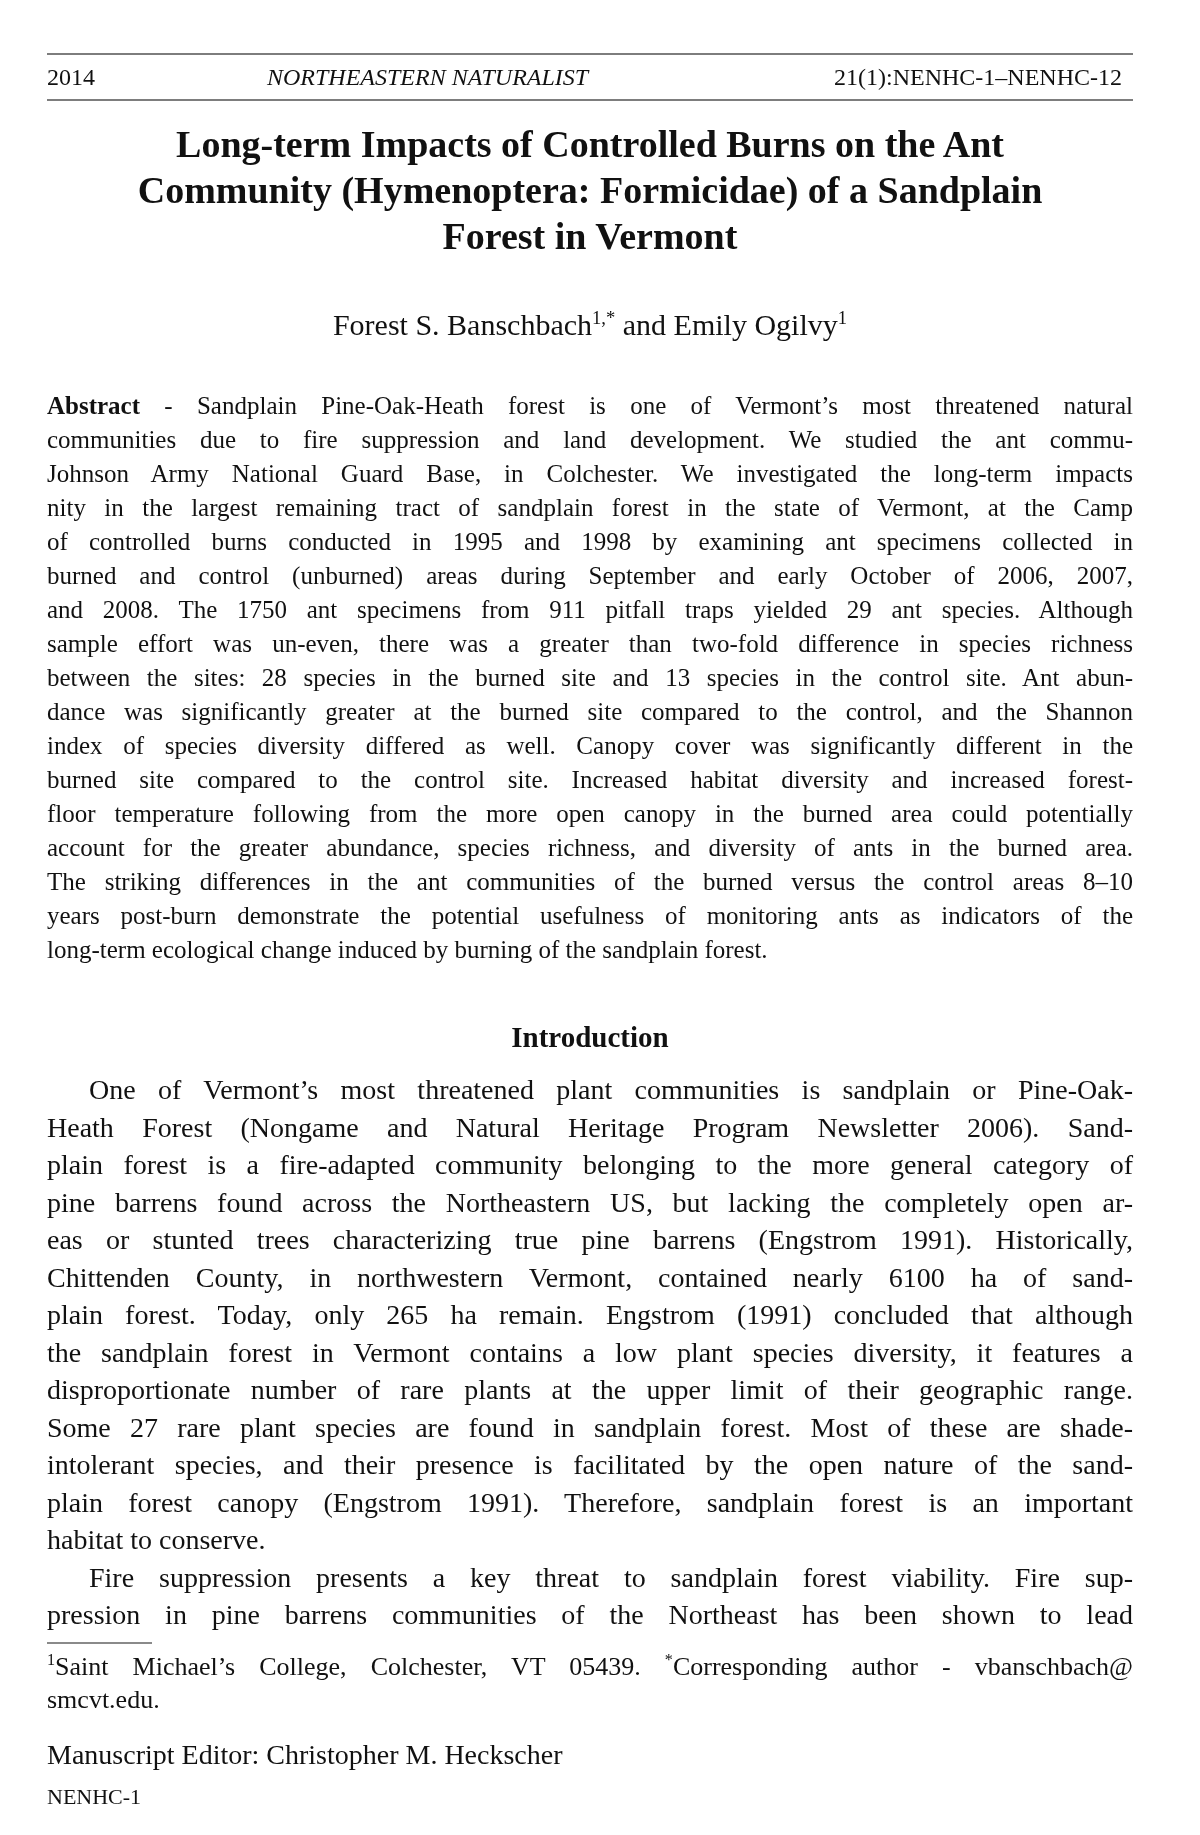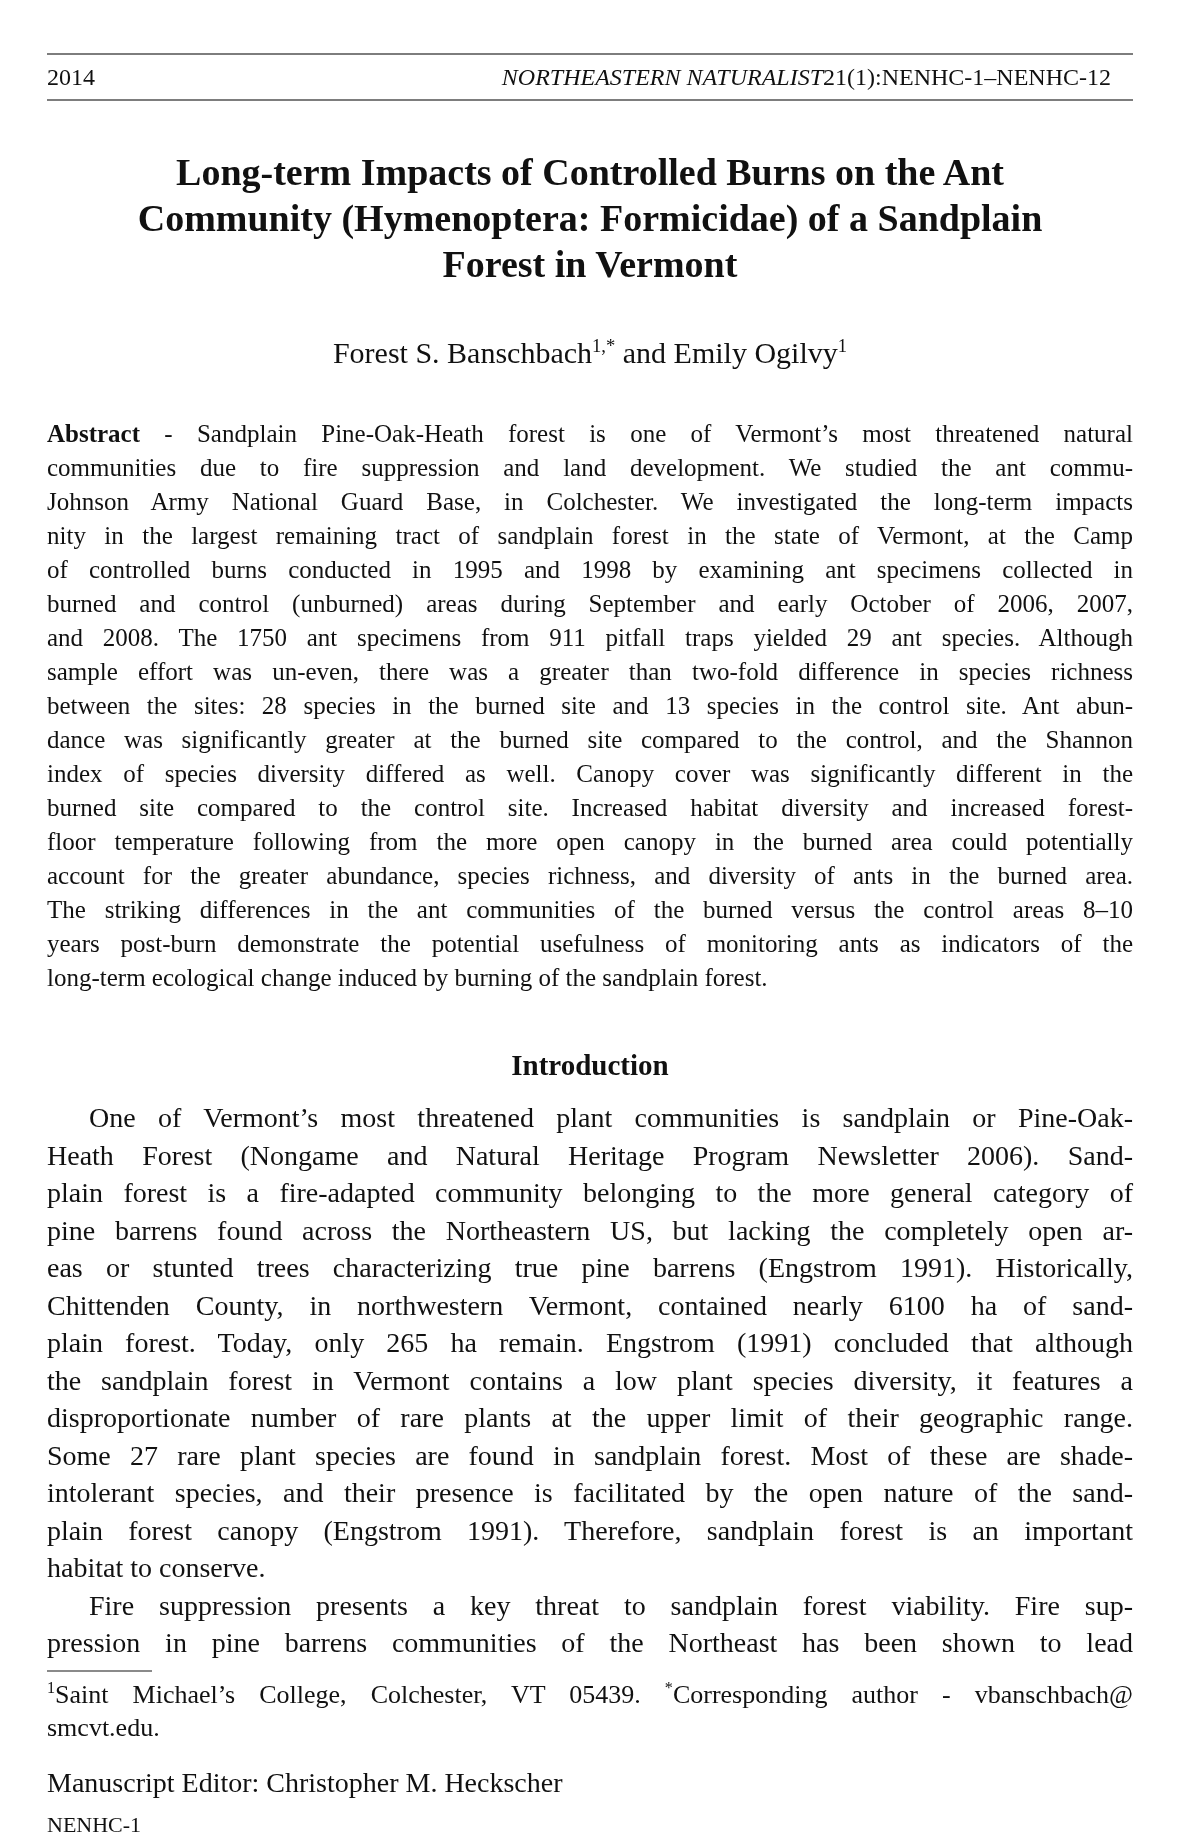--- a/index.html
+++ b/index.html
@@ -21,25 +21,25 @@
   .runhead {
     margin-top: 53px;
     border-top: 2px solid #7d7d7d;
     border-bottom: 2px solid #7d7d7d;
     height: 44px;
     display: flex;
     align-items: center;
     font-size: 24px;
   }
   .runhead .left  { width: 220px; text-align: left; }
-  .runhead .mid   { flex: 1; text-align: right; font-style: italic; }
-  .runhead .right { width: 310px; text-align: left; }
+  .runhead .mid   { flex: 1; text-align: left; font-style: italic; }
+  .runhead .right { width: 310px; text-align: center; }
 
   
-  .title-block { margin-top: 48px; font-weight: bold; font-size: 38px; line-height: 46px; }
+  .title-block { margin-top: 20px; font-weight: bold; font-size: 38px; line-height: 46px; }
   .title-block .tline { text-align: center; }
 
   
   .authors { margin-top: 46px; text-align: center; font-size: 30px; line-height: 40px; }
   sup { font-size: 0.62em; vertical-align: super; line-height: 0; }
 
   
   .abstract { margin-top: 44px; font-size: 25px; line-height: 34px; }
   .jboth { text-align: justify; text-align-last: justify; }
   .jlines .tline { text-align: justify; text-align-last: justify; }

